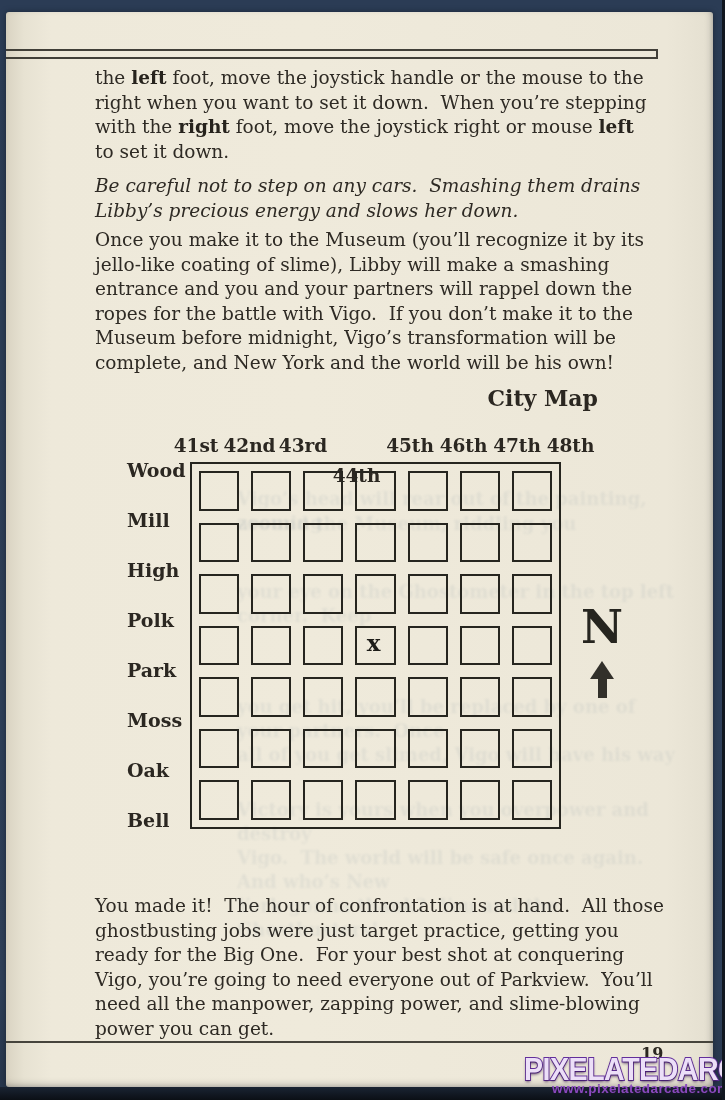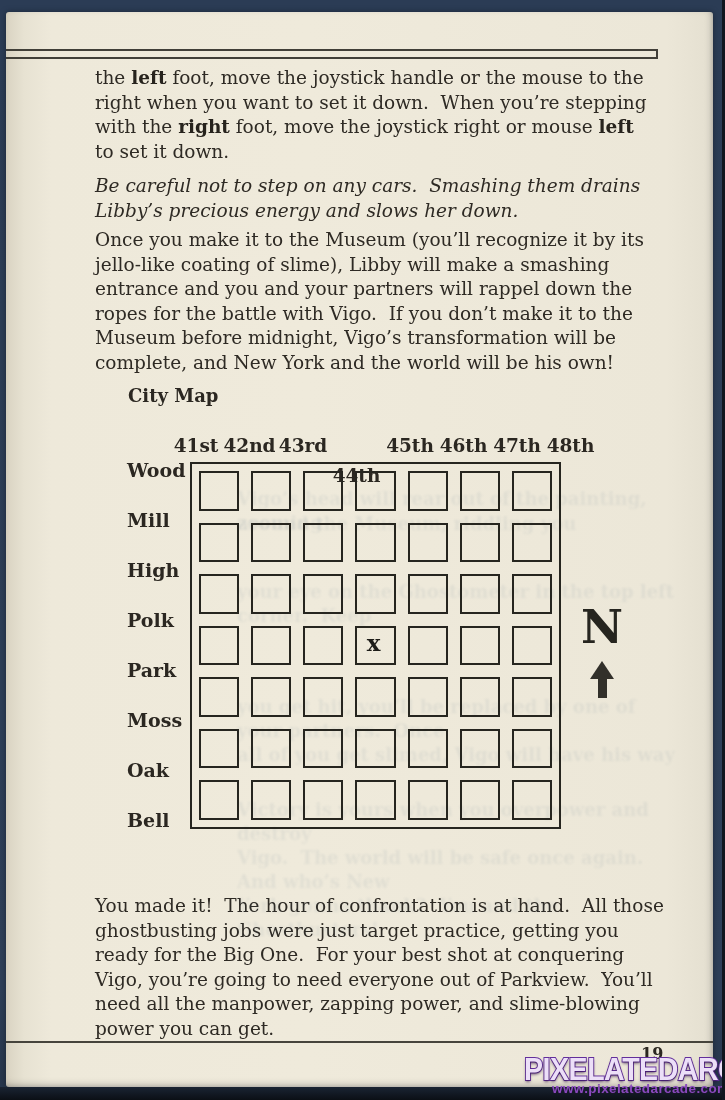--- a/index.html
+++ b/index.html
@@ -21,21 +21,21 @@
   
   .rule-top{left:6px;top:49px;width:650px;height:6px;border-top:2px solid #413f38;border-bottom:2px solid #413f38;border-right:2px solid #413f38;}
   .rule-bottom{left:6px;top:1041px;width:707px;height:0;border-top:2px solid #46443c;}
   
   .para{width:600px;font-size:18.5px;line-height:24.6px;color:#2e2a24;white-space:pre-wrap;}
   .para strong{font-weight:bold;color:#27231d;}
   .p1{left:95px;top:66px;}
   .p2{left:95px;top:174px;font-style:italic;}
   .p3{left:95px;top:228px;}
   .p4{left:95px;top:894px;}
-  .map-title{left:128px;top:385px;width:470px;text-align:left;font-size:18px;font-weight:bold;color:#2b2721;}
+  .map-title{left:128px;top:385px;width:470px;text-align:right;font-size:22px;font-weight:bold;color:#2b2721;}
   .h2{left:95px;top:853px;font-size:28px;font-weight:bold;color:#2b2721;letter-spacing:.2px;}
   
   .street-label{position:absolute;top:435px;transform:translateX(-50%);font-size:18.5px;font-weight:bold;color:#2b2721;white-space:nowrap;}
   .avenue-label{position:absolute;left:127px;transform:translateY(-50%);font-size:19px;font-weight:bold;color:#2b2721;white-space:nowrap;}
   .grid{
     left:190px;top:462px;width:371px;height:367px;box-sizing:border-box;
     border:2px solid #26251f;padding:7px;
     display:grid;grid-template-columns:repeat(7,1fr);grid-template-rows:repeat(7,1fr);gap:12px;
     z-index:2;
   }

